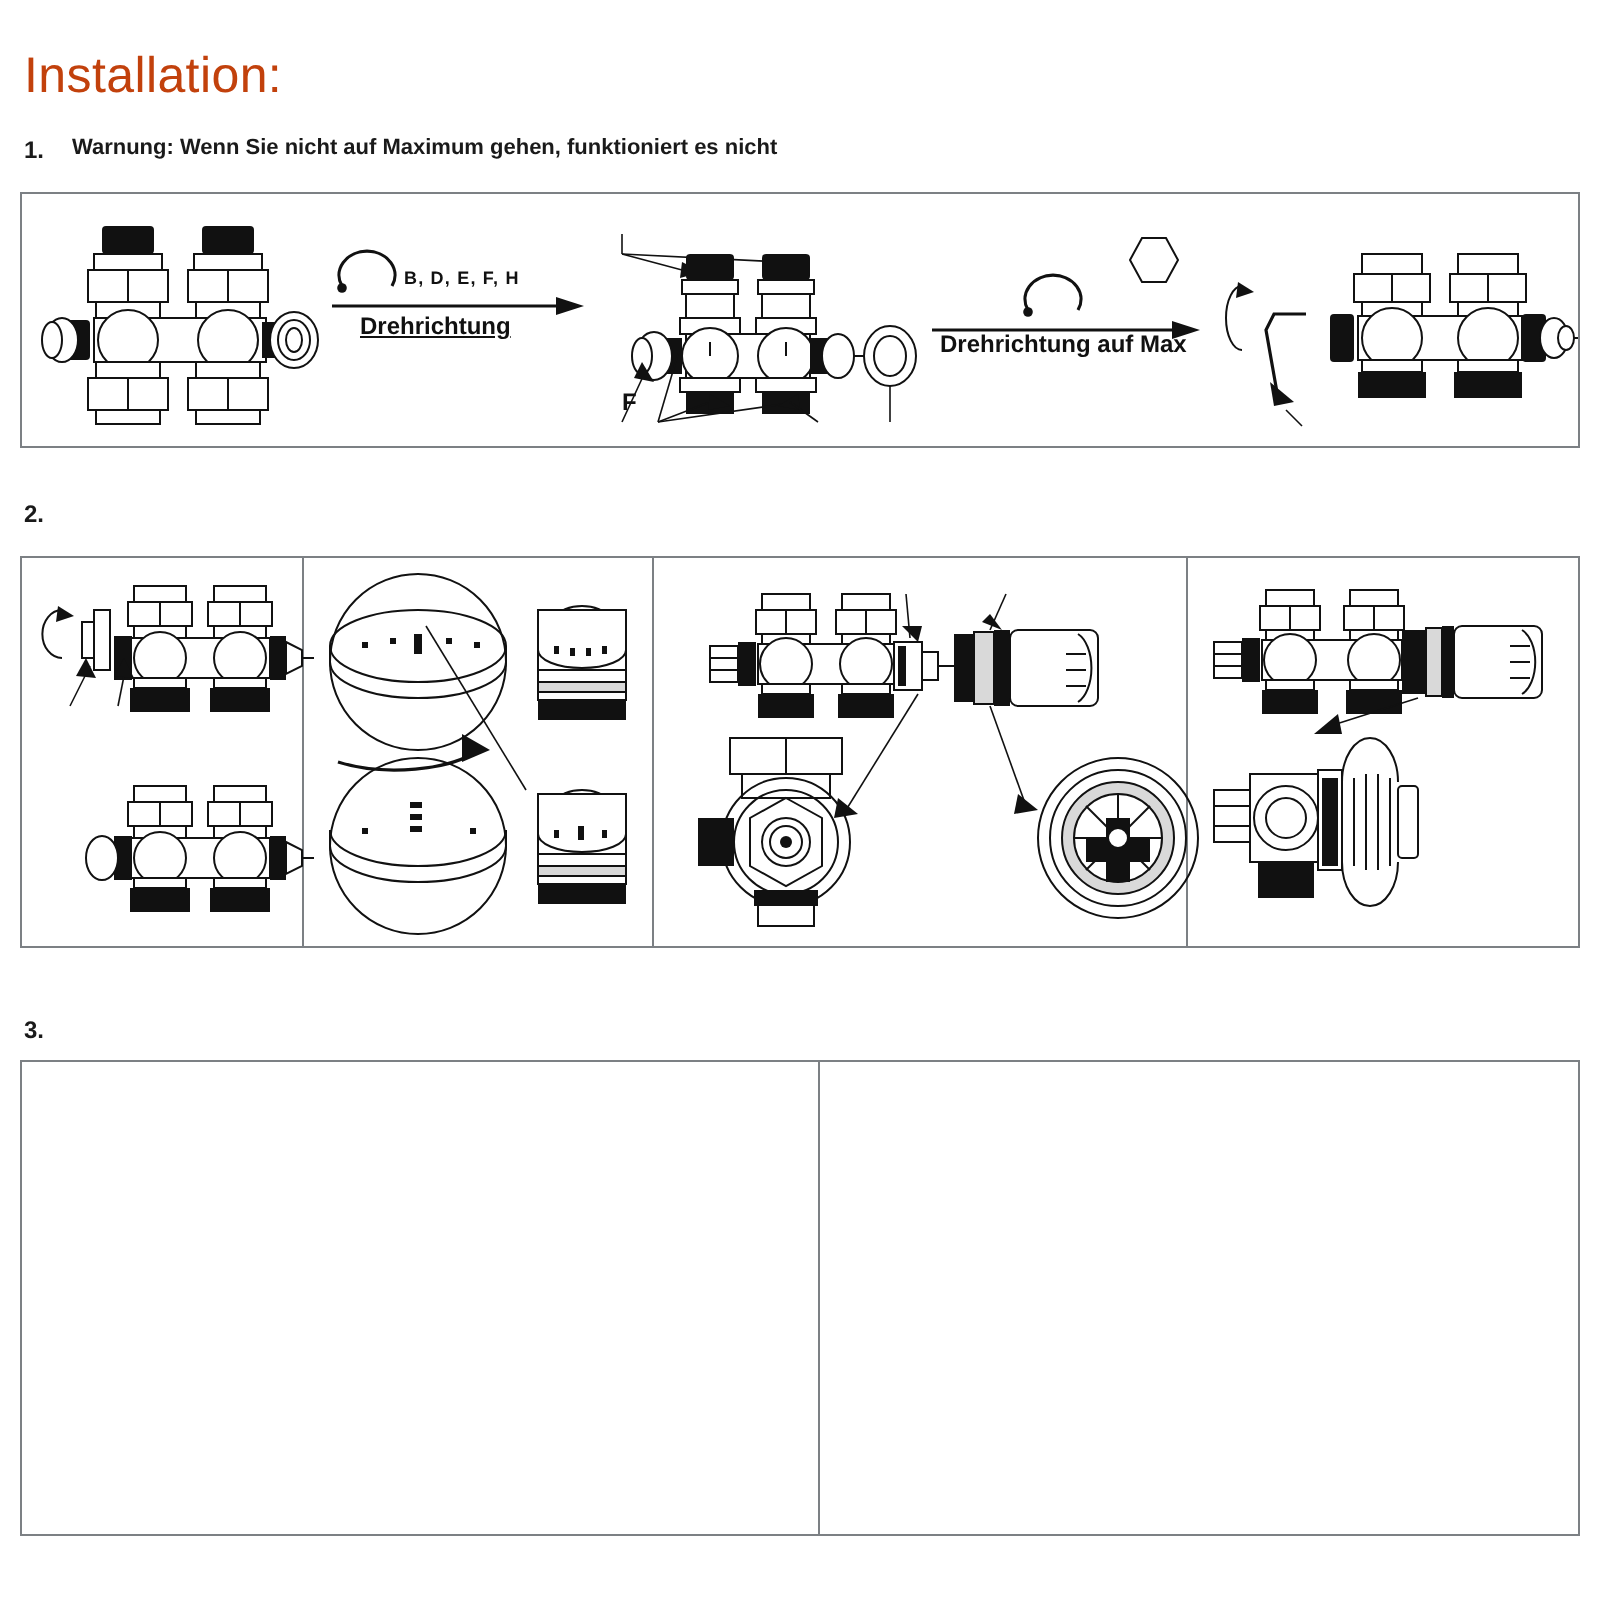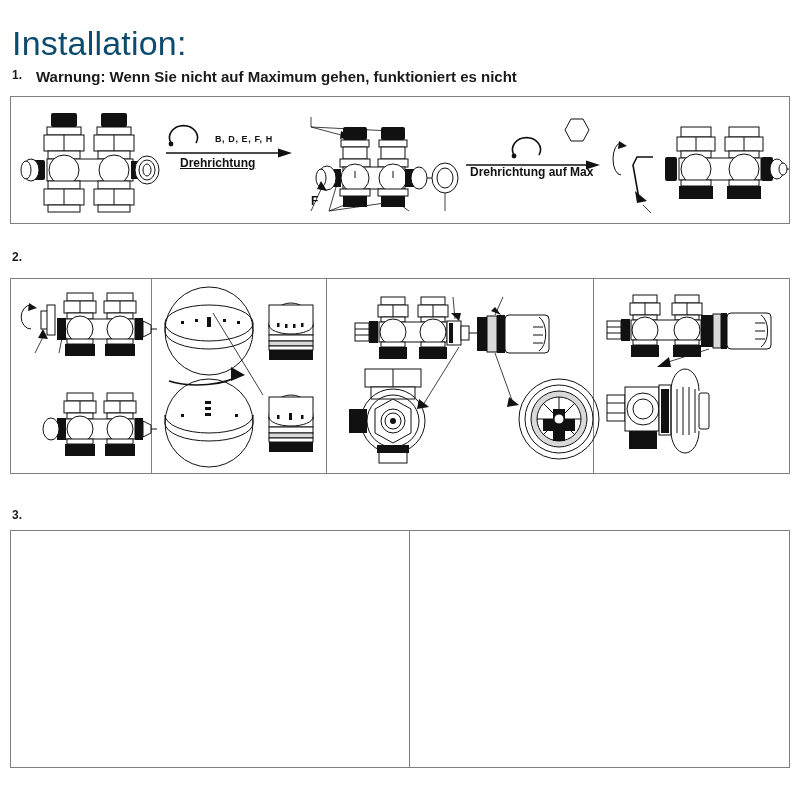--- a/index.html
+++ b/index.html
@@ -9,30 +9,30 @@
     font-family:"Liberation Sans", sans-serif;
     color:#111;
     overflow:hidden;
     position:relative;
   }
   .page{position:absolute;inset:0;}
 
   
   .title{
     position:absolute;left:12px;top:24px;
-    font-size:34px;font-weight:400;letter-spacing:0.2px;
-    color:#0c4a6e;
+    font-size:25px;font-weight:400;letter-spacing:0.2px;
+    color:#c2410c;
   }
   .step-num{
     position:absolute;
     font-size:12px;font-weight:700;color:#1a1a1a;
   }
   .step-text{
     position:absolute;
-    font-size:15px;font-weight:700;color:#1a1a1a;
+    font-size:11px;font-weight:700;color:#1a1a1a;
     white-space:nowrap;
   }
 
   
   .panel{
     position:absolute;
     border:1.4px solid #7c8084;
     background:#fff;
     box-sizing:border-box;
     overflow:hidden;
@@ -114,21 +114,21 @@
       <rect class="fillw" x="79" y="94" width="32" height="7"></rect>
     </svg>
 
     <div class="arrowrow" style="left:155px;top:44px;width:122px;height:20px;">
       <svg style="position:absolute;left:0;top:-16px;" width="130" height="40">
         <path class="ln2" d="M5,18 A14,12 0 1,1 30,18"></path>
         <circle class="fillk" cx="5" cy="19" r="2.4"></circle>
         <line class="ln2" x1="0" y1="28" x2="118" y2="28"></line>
         <polygon class="fillk" points="112,23.5 126,28 112,32.5"></polygon>
       </svg>
-      <div class="lbl" style="left:36px;top:-6px;font-size:9px;letter-spacing:0.6px;margin-left:13px;">B, D, E, F, H</div>
+      <div class="lbl" style="left:36px;top:-6px;font-size:9px;letter-spacing:0.6px;">B, D, E, F, H</div>
       <div class="cap" style="left:14px;top:14px;text-decoration:underline;">Drehrichtung</div>
     </div>
 
     <svg style="position:absolute;left:288px;top:8px;" width="170" height="112">
 
       <line class="thin" x1="12" y1="12" x2="12" y2="22"></line>
       <line class="thin" x1="12" y1="22" x2="42" y2="30"></line>
       <line class="thin" x1="12" y1="22" x2="92" y2="26"></line>
       <polygon class="fillk" points="42,26 52,31 41,34"></polygon>
       <polygon class="fillk" points="92,22 82,28 93,30"></polygon>

